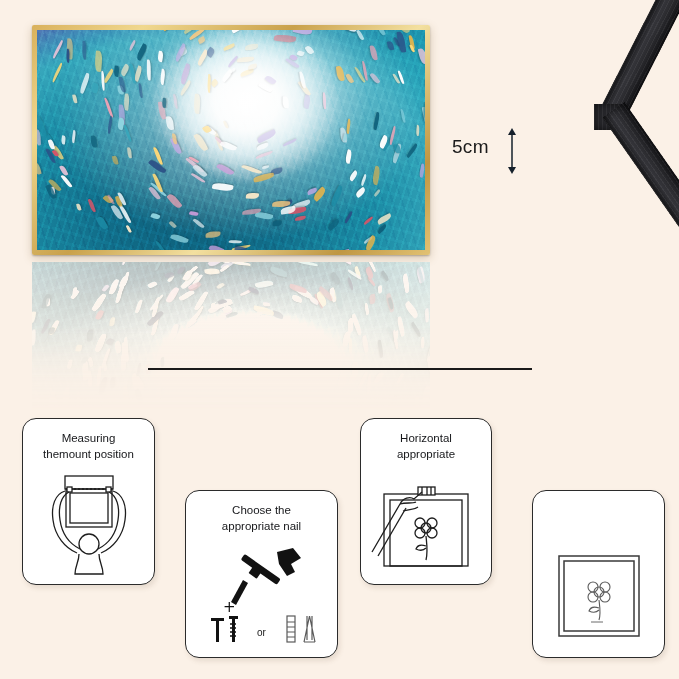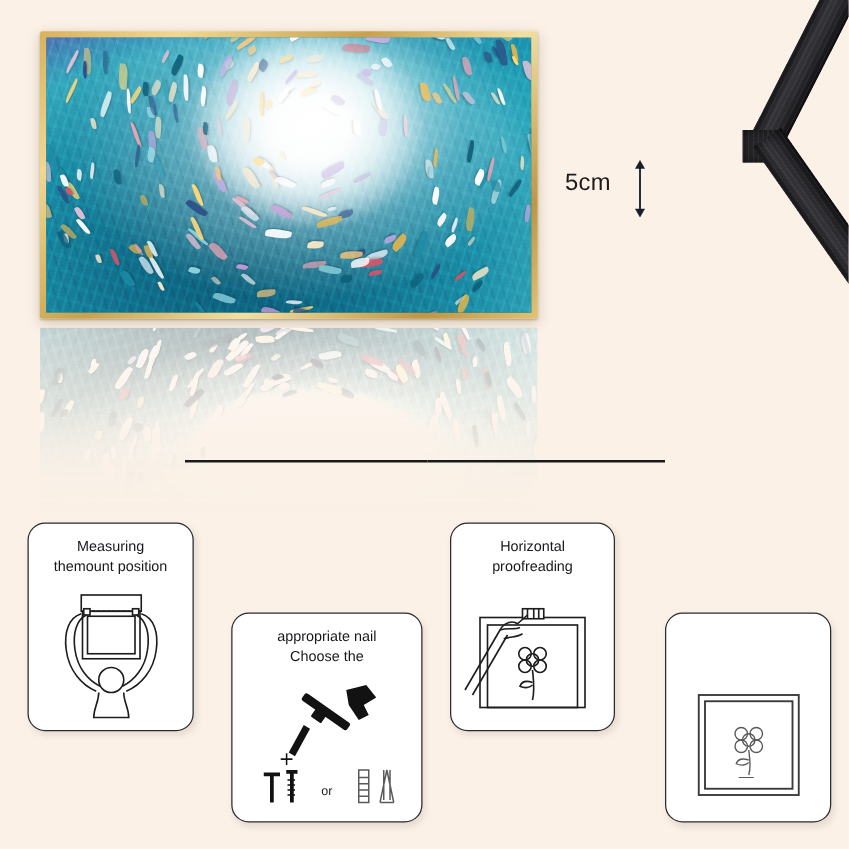--- a/index.html
+++ b/index.html
@@ -576,22 +576,22 @@
         <path d="M74 20 C82 24 85 35 83 48 C81 62 73 72 63 77"></path>
         <circle cx="54" cy="72" r="10"></circle>
         <path d="M44 82 C44 90 40 94 40 102 L68 102 C68 94 64 90 64 82"></path>
       </g>
     </svg>
   </div>
 </div>
 
 <div class="card" id="card2">
   <div class="cap">
+    <div>Choose the</div>
     <div>appropriate nail</div>
-    <div>Choose the</div>
   </div>
   <div class="art">
     <svg width="126" height="100" viewBox="0 0 126 100">
 
       <g fill="#121212">
         <path d="M78 6 L94 2 L102 12 L92 18 L96 26 L88 30 L80 18 Z"></path>
         <rect x="40" y="20" width="44" height="7" rx="2" transform="rotate(35 62 23)"></rect>
         <rect x="52" y="19" width="10" height="12" rx="1" transform="rotate(35 57 25)"></rect>
         <path d="M32 56 L44 34 L49 37 L37 59 Z"></path>
       </g>
@@ -612,21 +612,21 @@
         <path d="M88 76 h8 M88 81 h8 M88 86 h8 M88 91 h8"></path>
         <path d="M108 70 v24 M113 70 v24 M105 96 h11 z M105 96 L110.5 70 L116 96"></path>
       </g>
     </svg>
   </div>
 </div>
 
 <div class="card" id="card3">
   <div class="cap">
     <div>Horizontal</div>
-    <div>proofreading</div>
+    <div>appropriate</div>
   </div>
   <div class="art">
     <svg width="112" height="92" viewBox="0 0 112 92">
       <g fill="none" stroke="#1d1d1d" stroke-width="1.3">
         <rect x="14" y="16" width="84" height="72"></rect>
         <rect x="20" y="22" width="72" height="66"></rect>
 
         <rect x="48" y="9" width="17" height="8" fill="#fff"></rect>
         <path d="M52 9 v8 M57 9 v8 M61 9 v8"></path>
 

